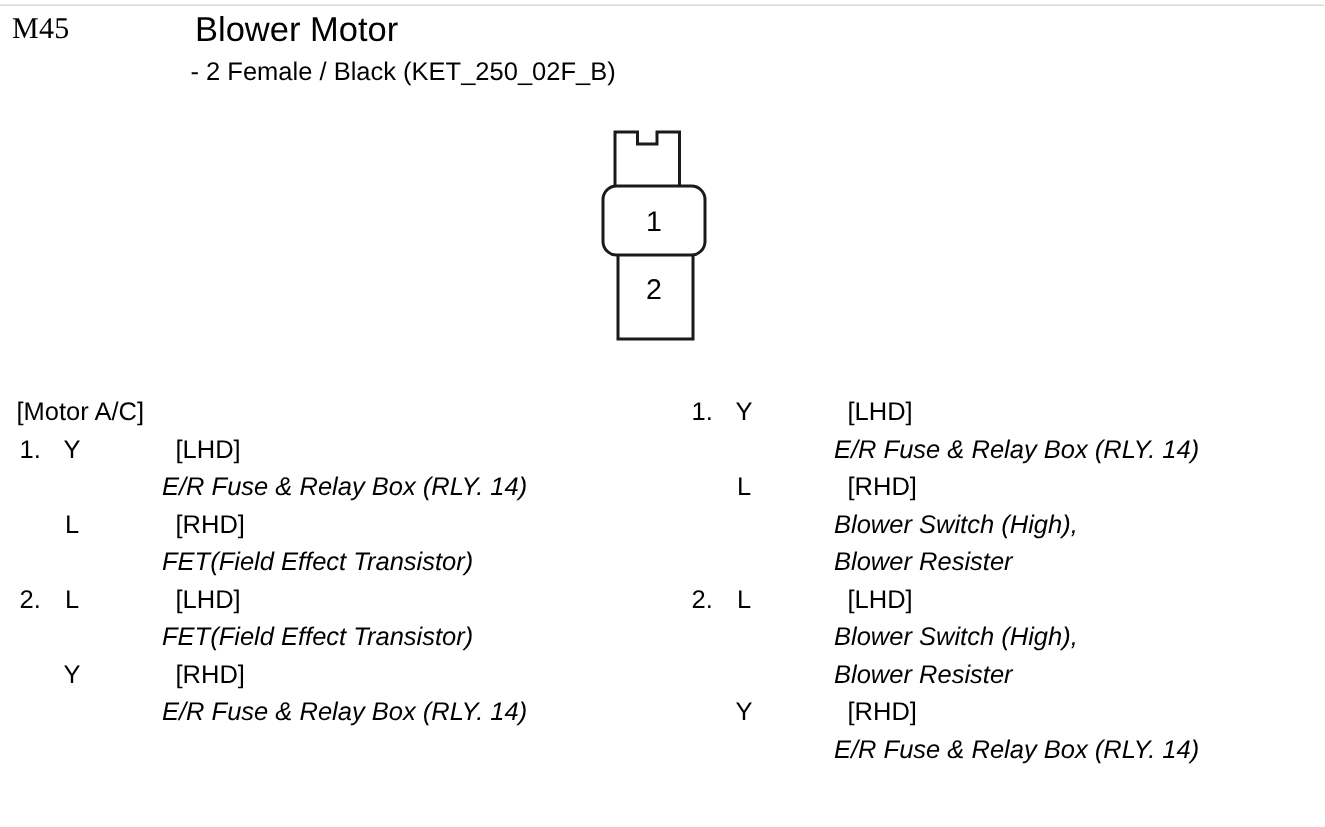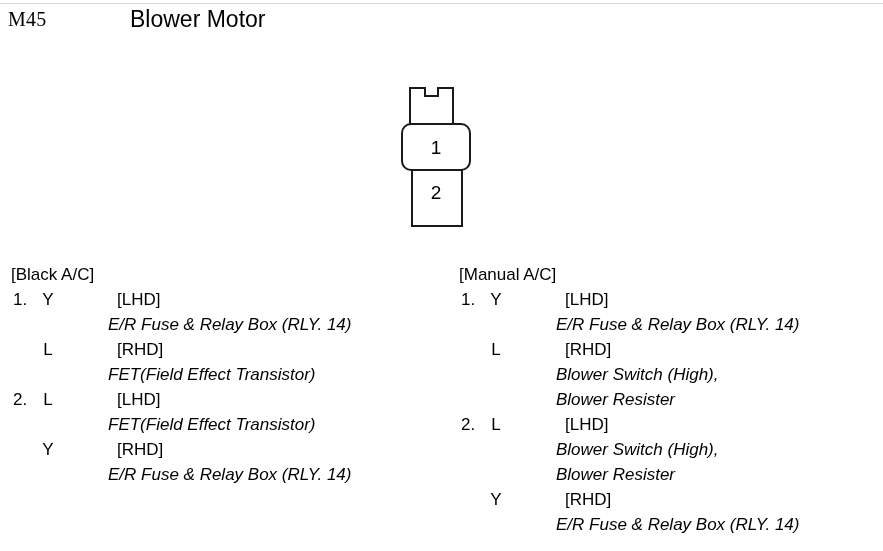--- a/index.html
+++ b/index.html
@@ -128,37 +128,38 @@
 </style>
 </head>
 <body>
 
 <div id="page">
 
   <div class="top-rule"></div>
 
   <div class="hdr-code">M45</div>
   <div class="hdr-title">Blower Motor</div>
+  <div class="hdr-sub">- 2 Female / Black (KET_250_02F_B)</div>
 
   <div class="connector">
     <svg width="90" height="152" viewBox="0 0 90 152" xmlns="http://www.w3.org/2000/svg">
 
       <path d="M15 6 L30 6 L30 14 L43 14 L43 6 L58 6 L58 50 L15 50 Z" fill="#ffffff" stroke="#1a1a1a" stroke-width="2" stroke-linejoin="miter"></path>
 
       <rect x="17" y="78" width="50" height="66" fill="#ffffff" stroke="#1a1a1a" stroke-width="2"></rect>
 
       <rect x="7" y="42" width="68" height="46" rx="9" ry="9" fill="#ffffff" stroke="#1a1a1a" stroke-width="2"></rect>
 
       <text class="pin-num" x="41" y="72" text-anchor="middle">1</text>
       <text class="pin-num" x="41" y="117" text-anchor="middle">2</text>
     </svg>
   </div>
 
   <div class="pin-table left">
-    <span class="section-label">[Black A/C]</span>
+    <span class="section-label">[Motor A/C]</span>
 
     <div class="pin-row">
       <span class="row-line">
         <span class="col-num">1.</span>
         <span class="col-wire">Y</span>
         <span class="col-desc">[LHD]</span>
       </span>
       <span class="desc-only">E/R Fuse &amp; Relay Box (RLY. 14)</span>
     </div>
 
@@ -184,21 +185,20 @@
       <span class="row-line">
         <span class="col-num"></span>
         <span class="col-wire">Y</span>
         <span class="col-desc">[RHD]</span>
       </span>
       <span class="desc-only">E/R Fuse &amp; Relay Box (RLY. 14)</span>
     </div>
   </div>
 
   <div class="pin-table right">
-    <span class="section-label">[Manual A/C]</span>
 
     <div class="pin-row">
       <span class="row-line">
         <span class="col-num">1.</span>
         <span class="col-wire">Y</span>
         <span class="col-desc">[LHD]</span>
       </span>
       <span class="desc-only">E/R Fuse &amp; Relay Box (RLY. 14)</span>
     </div>
 

